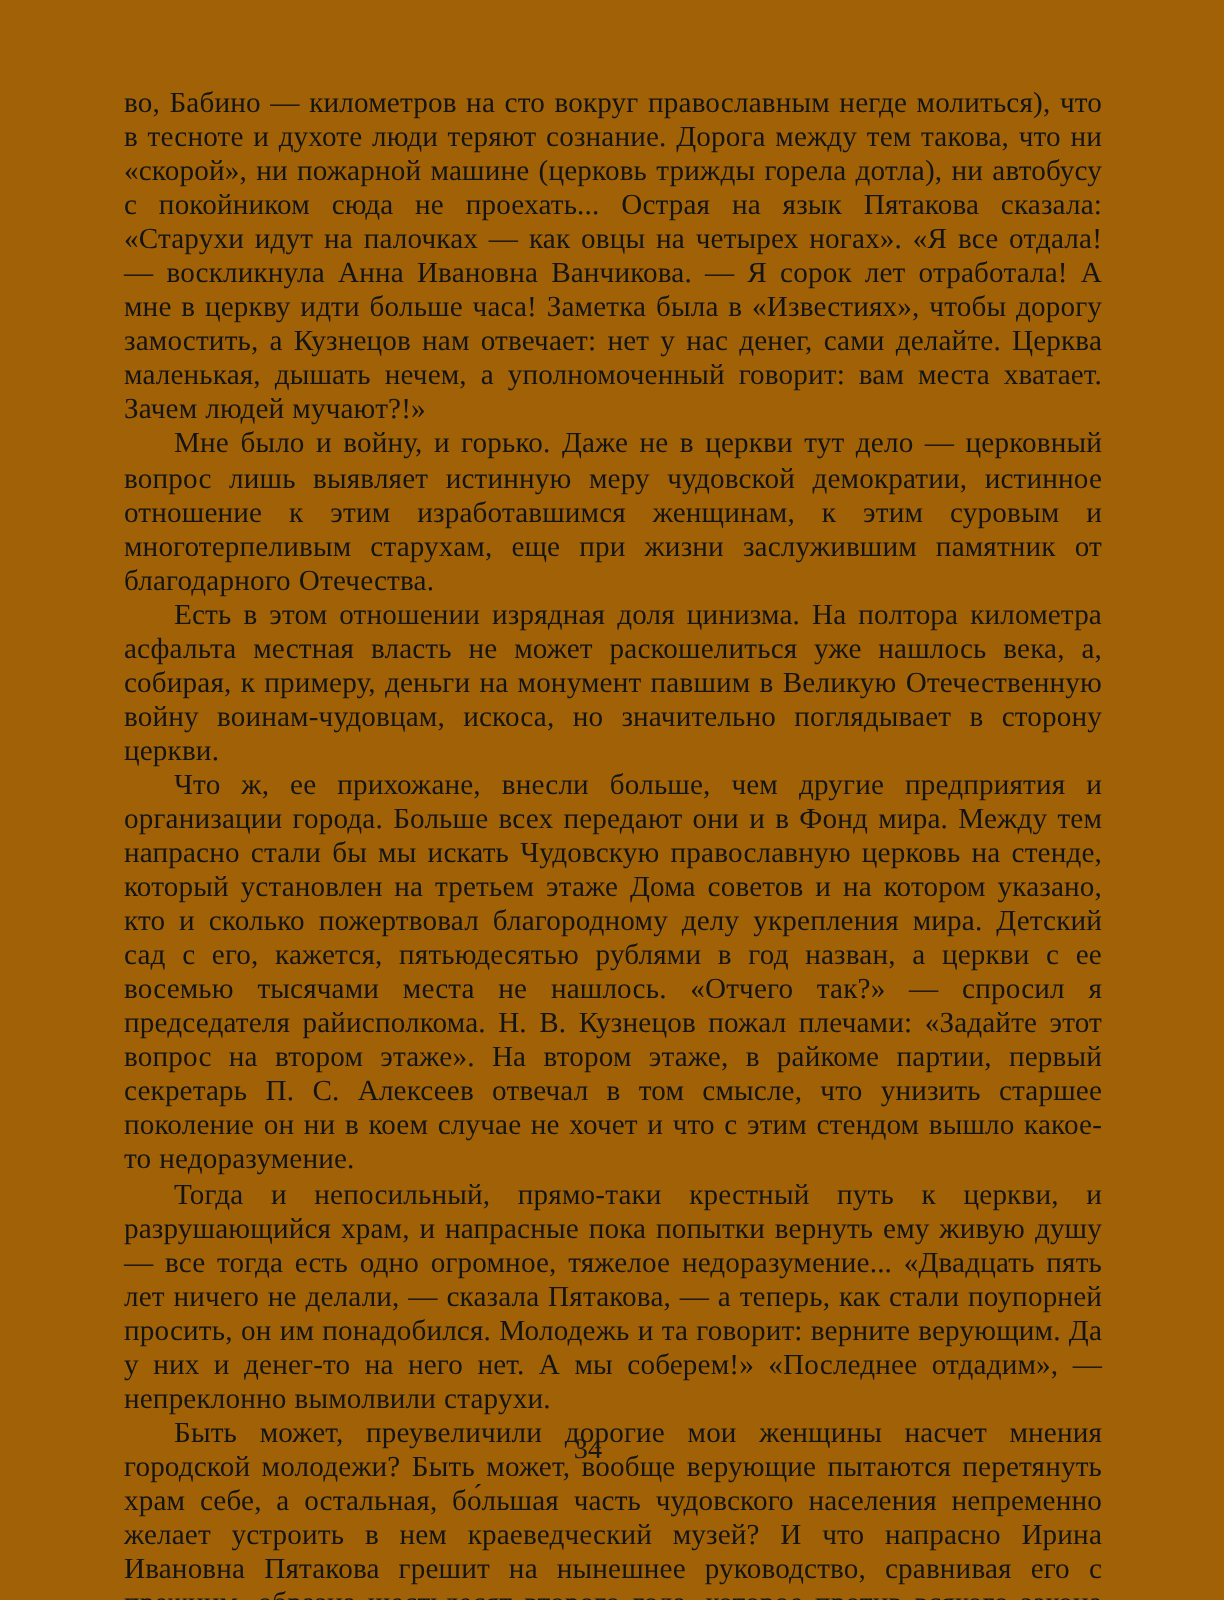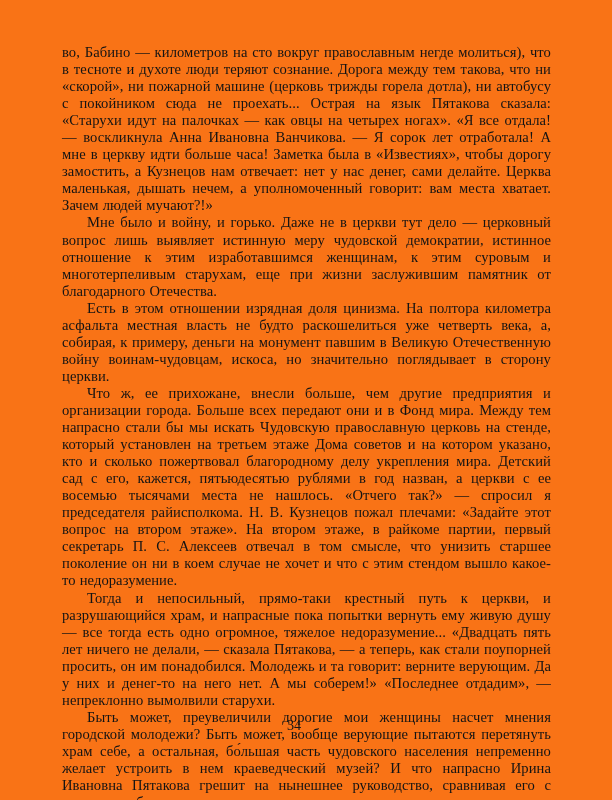--- a/index.html
+++ b/index.html
@@ -4,21 +4,21 @@
 <style>
   html, body {
     margin: 0;
     padding: 0;
     background: #ffffff;
   }
   .page {
     position: relative;
     width: 612px;
     height: 800px;
-    background: #f97316;
+    background: #a16207;
     overflow: hidden;
     box-sizing: border-box;
   }
   .text-block {
     position: absolute;
     left: 62px;
     top: 44px;
     width: 489px;
   }
   .para {
@@ -50,21 +50,21 @@
   }
 </style>
 </head>
 <body>
 
 <div class="page">
 
   <div class="text-block">
     <p class="para first">во, Бабино — километров на сто вокруг православным негде молиться), что в тесноте и духоте люди теряют сознание. Дорога между тем такова, что ни «скорой», ни пожарной машине (церковь трижды горела дотла), ни автобусу с покойником сюда не проехать... Острая на язык Пятакова сказала: «Старухи идут на палочках — как овцы на четырех ногах». «Я все отдала! — воскликнула Анна Ивановна Ванчикова. — Я сорок лет отработала! А мне в церкву идти больше часа! Заметка была в «Известиях», чтобы дорогу замостить, а Кузнецов нам отвечает: нет у нас денег, сами делайте. Церква маленькая, дышать нечем, а уполномоченный говорит: вам места хватает. Зачем людей мучают?!»</p>
     <p class="para">Мне было и войну, и горько. Даже не в церкви тут дело — церковный вопрос лишь выявляет истинную меру чудовской демократии, истинное отношение к этим изработавшимся женщинам, к этим суровым и многотерпеливым старухам, еще при жизни заслужившим памятник от благодарного Отечества.</p>
-    <p class="para">Есть в этом отношении изрядная доля цинизма. На полтора километра асфальта местная власть не будто раскошелиться уже четверть века, а, собирая, к примеру, деньги на монумент павшим в Великую Отечественную войну воинам-чудовцам, искоса, но значительно поглядывает в сторону церкви.</p>
+    <p class="para">Есть в этом отношении изрядная доля цинизма. На полтора километра асфальта местная власть не может раскошелиться уже нашлось века, а, собирая, к примеру, деньги на монумент павшим в Великую Отечественную войну воинам-чудовцам, искоса, но значительно поглядывает в сторону церкви.</p>
     <p class="para">Что ж, ее прихожане, внесли больше, чем другие предприятия и организации города. Больше всех передают они и в Фонд мира. Между тем напрасно стали бы мы искать Чудовскую православную церковь на стенде, который установлен на третьем этаже Дома советов и на котором указано, кто и сколько пожертвовал благородному делу укрепления мира. Детский сад с его, кажется, пятьюдесятью рублями в год назван, а церкви с ее восемью тысячами места не нашлось. «Отчего так?» — спросил я председателя райисполкома. Н. В. Кузнецов пожал плечами: «Задайте этот вопрос на втором этаже». На втором этаже, в райкоме партии, первый секретарь П. С. Алексеев отвечал в том смысле, что унизить старшее поколение он ни в коем случае не хочет и что с этим стендом вышло какое-то недоразумение.</p>
     <p class="para">Тогда и непосильный, прямо-таки крестный путь к церкви, и разрушающийся храм, и напрасные пока попытки вернуть ему живую душу — все тогда есть одно огромное, тяжелое недоразумение... «Двадцать пять лет ничего не делали, — сказала Пятакова, — а теперь, как стали поупорней просить, он им понадобился. Молодежь и та говорит: верните верующим. Да у них и денег-то на него нет. А мы соберем!» «Последнее отдадим», — непреклонно вымолвили старухи.</p>
     <p class="para">Быть может, преувеличили дорогие мои женщины насчет мнения городской молодежи? Быть может, вообще верующие пытаются перетянуть храм себе, а остальная, бо́льшая часть чудовского населения непременно желает устроить в нем краеведческий музей? И что напрасно Ирина Ивановна Пятакова грешит на нынешнее руководство, сравнивая его с прежним, образца шестьдесят второго года, которое против всякого закона отобрало храм, да еще солгало людям, будто устроит в нем Дом культуры?</p>
   </div>
 
   <div class="page-number">34</div>
 
 </div>
 
 </body></html>

